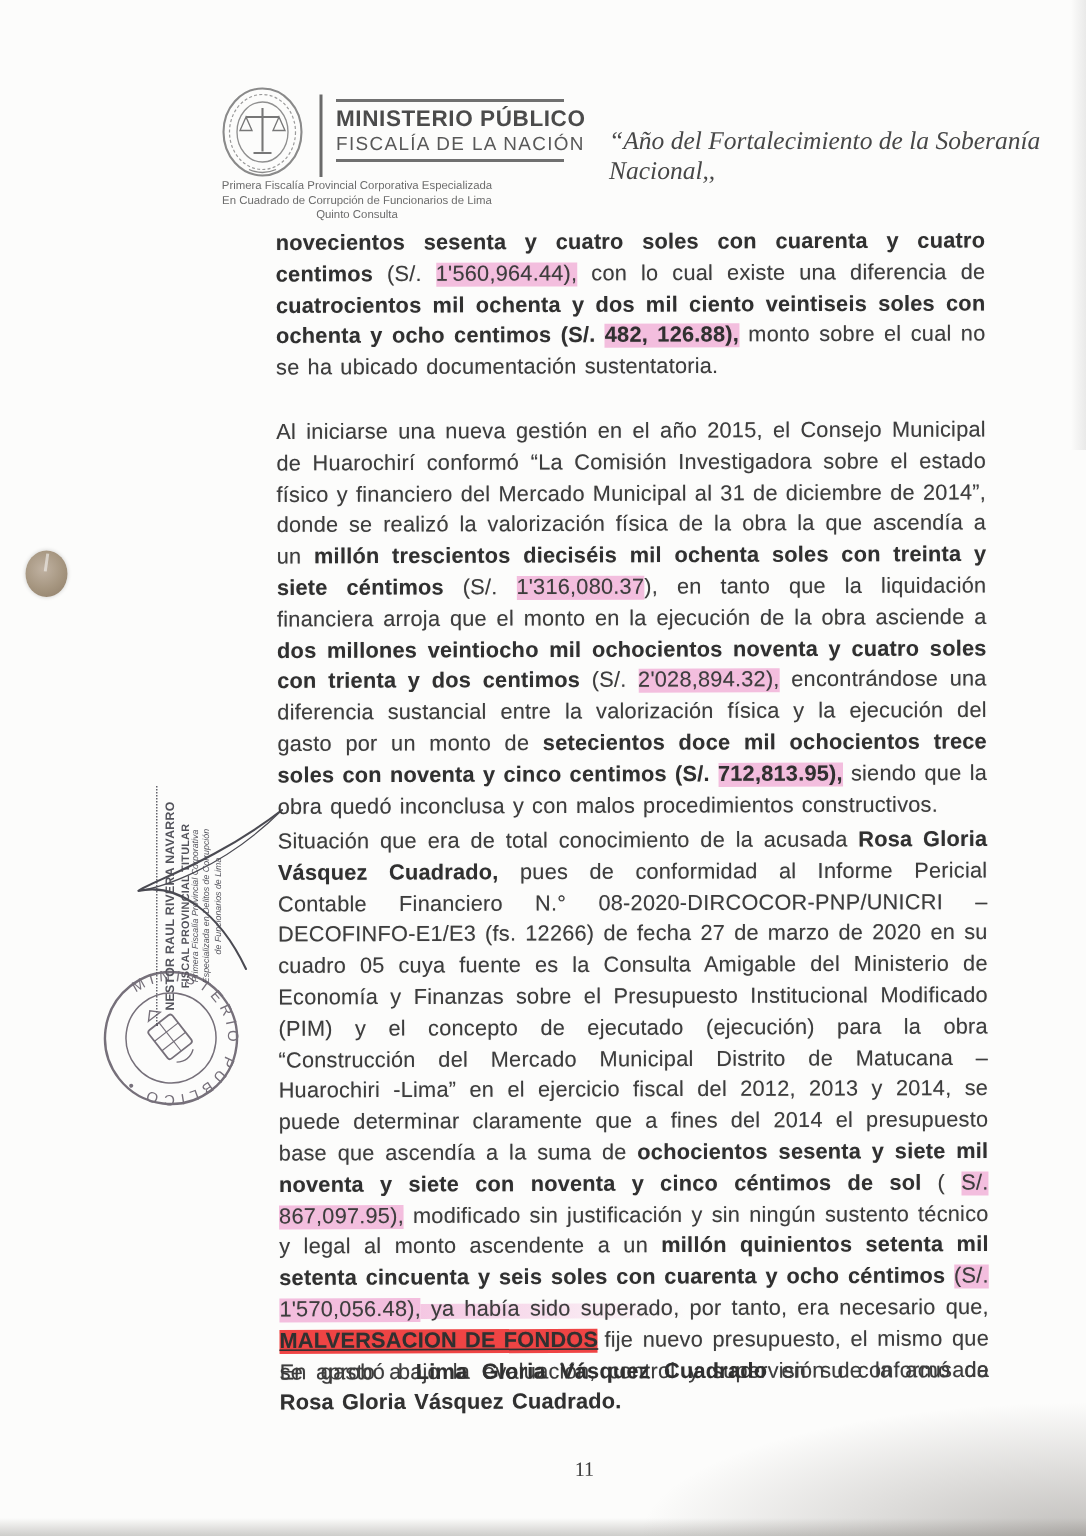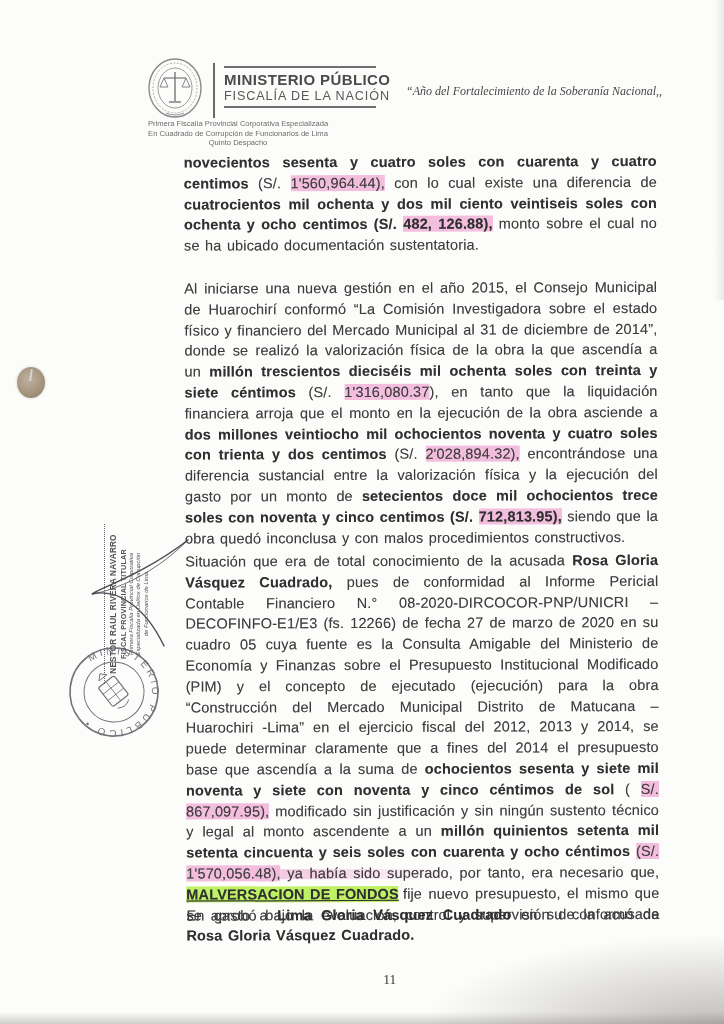--- a/index.html
+++ b/index.html
@@ -22,32 +22,32 @@
   
   .logo-seal{position:absolute;left:146px;top:57px;}
   .v-sep{position:absolute;left:213px;top:63px;width:2px;height:55px;background:#6a6a6a;}
   .title-block{position:absolute;left:224px;top:66px;width:152px;
     border-top:2px solid #707070;border-bottom:2px solid #707070;padding:3px 0 3px 0;}
   .title-main{font-size:15px;font-weight:bold;color:#4b4b4b;letter-spacing:.4px;white-space:nowrap;}
   .title-sub{font-size:12.6px;color:#585858;letter-spacing:.9px;margin-top:1px;white-space:nowrap;}
   .office-caption{position:absolute;left:132px;top:119px;width:212px;text-align:center;
     font-size:7.6px;color:#6b6b6b;line-height:9.6px;}
   .year-quote{position:absolute;left:406px;top:84px;width:300px;
-    font-family:"Liberation Serif",serif;font-style:italic;font-size:12px;color:#474747;}
+    font-family:"Liberation Serif",serif;font-style:italic;font-size:17px;color:#474747;}
   
   .scan-tilt{position:absolute;left:0;top:0;width:724px;height:1024px;transform:rotate(-.2deg);}
   .col{position:absolute;left:185px;width:473px;text-align:justify;
     font-size:14.5px;line-height:20.8px;letter-spacing:.15px;word-spacing:1.2px;color:#3d3d3d;
     text-shadow:0 0 .5px rgba(60,60,60,.4);}
   .p1{top:152px;} .p2{top:278px;} .p3{top:551px;}
   .heading{top:884px;} .closing{top:905px;text-align-last:justify;}
   .b{font-weight:bold;color:#303030;}
   .u{text-decoration:underline;}
   .hl-pink{background:#f3bede;}
-  .hl-yellow{background:#bef264;}
+  .hl-yellow{background:#ef4444;}
   .tail{background:linear-gradient(to right,rgba(243,190,222,.85) 0%,rgba(243,190,222,0) 65%) 0 60%/100% 10px no-repeat;}
   .page-number{position:absolute;left:338px;top:972px;width:100px;text-align:center;
     font-family:"Liberation Serif",serif;font-size:13.5px;color:#3a3a3a;}
   
   .stamp-vertical{position:absolute;left:104px;top:518px;width:62px;height:172px;}
   .stamp-rot{position:absolute;left:0;top:0;width:172px;height:60px;
     transform:translateY(172px) rotate(-90deg);transform-origin:0 0;
     color:#45454e;text-align:center;opacity:.92;}
   .sig-line{height:1px;border-top:1.6px dotted #55555e;margin:0 6px 3px 6px;}
   .stamp-name{font-size:8.2px;font-weight:bold;letter-spacing:.2px;white-space:nowrap;}
@@ -82,21 +82,21 @@
     </svg>
   </div>
   <div class="v-sep"></div>
   <div class="title-block">
     <div class="title-main">MINISTERIO PÚBLICO</div>
     <div class="title-sub">FISCALÍA DE LA NACIÓN</div>
   </div>
   <div class="office-caption">
     <div>Primera Fiscalía Provincial Corporativa Especializada</div>
     <div>En Cuadrado de Corrupción de Funcionarios de Lima</div>
-    <div>Quinto Despacho</div>
+    <div>Quinto Consulta</div>
   </div>
   <div class="year-quote">“Año del Fortalecimiento de la Soberanía Nacional,,</div>
 
   <div class="stamp-vertical">
     <div class="stamp-rot">
       <div class="sig-line"></div>
       <div class="stamp-name">NESTOR RAUL RIVERA NAVARRO</div>
       <div class="stamp-role">FISCAL PROVINCIAL TITULAR</div>
       <div class="stamp-small">Primera Fiscalía Provincial Corporativa</div>
       <div class="stamp-small">Especializada en Delitos de Corrupción</div>

